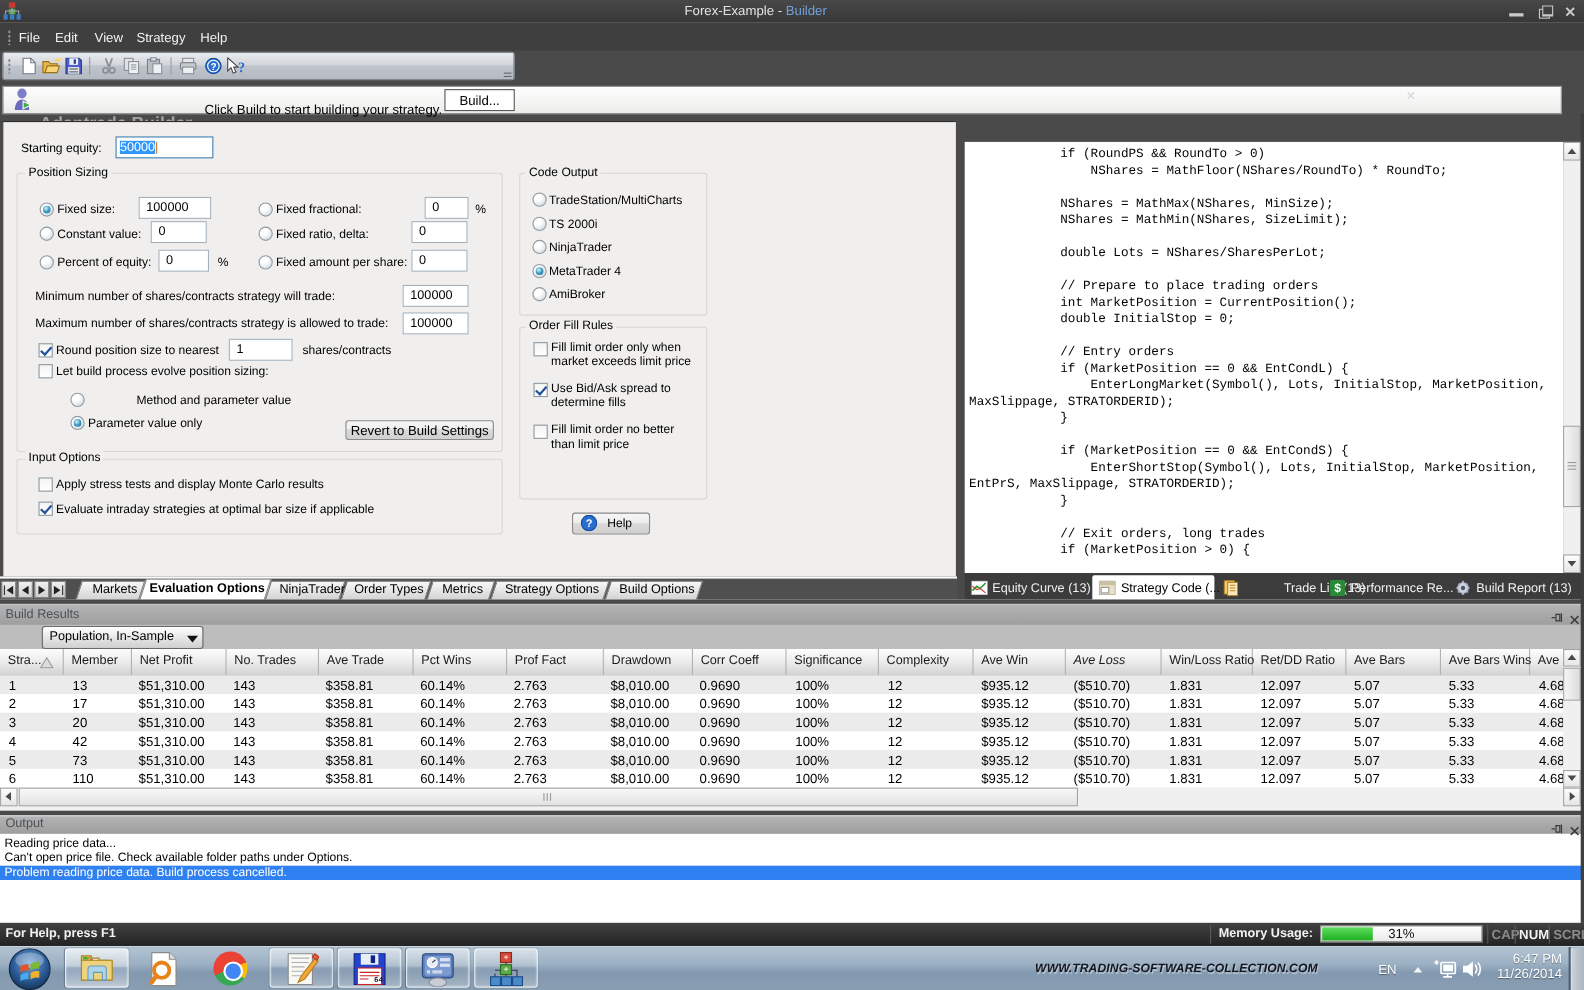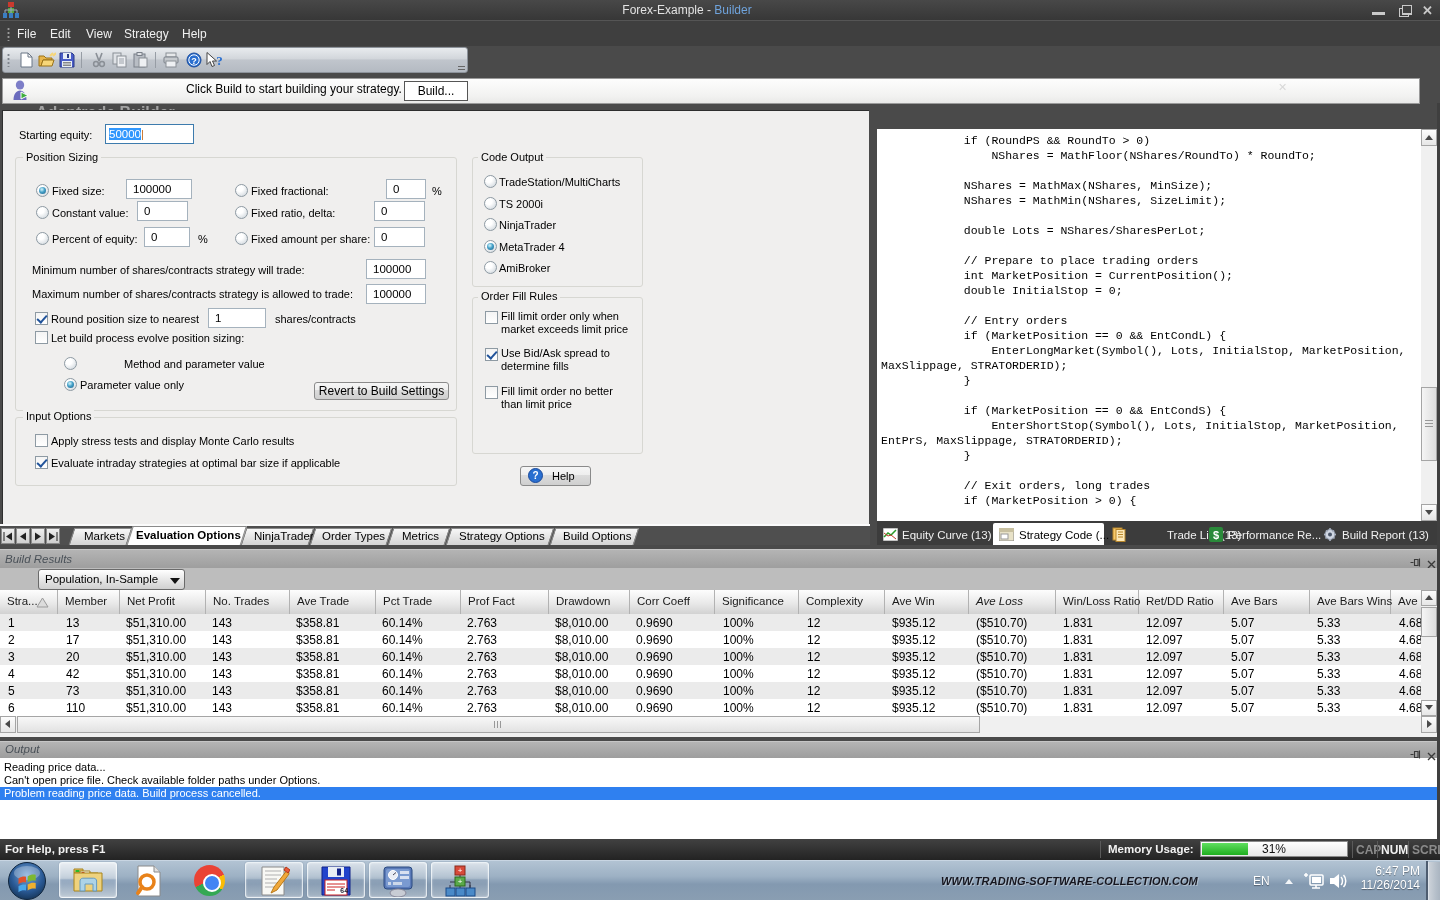--- a/index.html
+++ b/index.html
@@ -8,21 +8,21 @@
 .field{position:absolute;background:#fff;border:1px solid #a5b2bd;height:18px;font-size:11.5px;line-height:18px;padding-left:6px;box-sizing:content-box;}
 .grp{position:absolute;border:1px solid #d7d7d2;border-radius:3px;}
 .grplab{position:absolute;background:#f0efee;font-size:11px;color:#000;padding:0 3px;line-height:13px;}
 .radio{position:absolute;width:11px;height:11px;border-radius:50%;border:1px solid #8e9aa3;background:radial-gradient(circle at 35% 30%,#fff 30%,#dfe4e8 70%,#c8d0d6);}
 .radio.sel::after{content:"";position:absolute;left:2px;top:2px;width:7px;height:7px;border-radius:50%;background:radial-gradient(circle at 40% 35%,#bce6f2 10%,#44a0c8 45%,#1d5f86);}
 .cb{position:absolute;width:11px;height:11px;border:1px solid #8e9aa3;background:linear-gradient(#f4f4f4,#fff);}
 .cb.chk::after{content:"";position:absolute;left:1px;top:2px;width:8px;height:4px;border-left:2px solid #21539a;border-bottom:2px solid #21539a;transform:rotate(-48deg);}
 .lab{position:absolute;font-size:11px;color:#000;white-space:nowrap;line-height:13px;}
 .btn{position:absolute;background:linear-gradient(#f6f6f6,#eee 45%,#dcdcdc 46%,#cfcfcf);border:1px solid #8a8a8a;border-radius:3px;font-size:12px;color:#000;text-align:center;}
 .hdrbar{position:absolute;left:0;width:1440px;height:19px;background:linear-gradient(#b4b4b4,#9d9d9d);border-top:1px solid #c6c6c6;}
-.hdrlab{position:absolute;left:5px;top:3px;font-size:11.5px;color:#4a5158;font-style:italic;}
+.hdrlab{position:absolute;left:5px;top:3px;font-size:11.5px;color:#4a5158;}
 .pin{position:absolute;top:4px;width:11px;height:11px;}
 .sb-btn{position:absolute;background:linear-gradient(#fdfdfd,#e6e6e6);border:1px solid #a5a5a5;box-sizing:border-box;}
 .arrow{position:absolute;width:0;height:0;}
 .mono{font-family:"Liberation Mono",monospace;}
 .tab{position:absolute;top:2px;height:18px;background:linear-gradient(#f7f7f7,#cfcfcf);border:1px solid #8a8a8a;transform:skewX(-18deg);}
 .tablab{position:absolute;font-size:11.5px;color:#000;white-space:nowrap;}
 .navbtn{position:absolute;top:2px;width:14px;height:16px;background:linear-gradient(#efefef,#cfcfcf);border:1px solid #8b8b8b;box-sizing:border-box;text-align:center;font-size:8px;line-height:14px;color:#222;}
 .hcol{position:absolute;top:0;height:24px;border-right:1px solid #b2b2b2;box-sizing:border-box;}
 .hcol span{position:absolute;left:7px;top:5px;font-size:11.5px;color:#1a1a1a;white-space:nowrap;}
 .cell{position:absolute;font-size:12px;color:#000;white-space:nowrap;}
@@ -120,21 +120,21 @@
   </div>
 </div>
 
 <div class="abs" style="left:2px;top:78px;width:1416px;height:24px;background:linear-gradient(#fdfdfd,#f2f2f1 70%,#e9e9e8);border:1px solid #9a9a9a;">
   <svg class="abs" style="left:9px;top:1px;" width="17" height="21">
     <ellipse cx="8" cy="5" rx="4.2" ry="4.5" fill="#7d7ec8"></ellipse>
     <path d="M1.5 20c0-6 3-9.5 6.5-9.5s6.5 3.5 6.5 9.5z" fill="#6a6bbd"></path>
     <path d="M9 12l7 3.5-7 3.5z" fill="#3fae3f" stroke="#fff" stroke-width="1"></path>
   </svg>
   <div class="abs" style="left:33px;top:3px;font-size:16px;font-weight:bold;color:#a3a3a3;margin-top:22px;">Adaptrade Builder</div>
-  <div class="abs" style="left:183px;top:3px;font-size:12px;color:#000;">Click Build to start building your strategy.</div>
+  <div class="abs" style="left:183px;top:14px;font-size:12px;color:#000;">Click Build to start building your strategy.</div>
   <div class="btn" style="left:401px;top:2px;width:62px;height:18px;line-height:18px;background:#fff;border:1px solid #555;border-radius:0;">Build...</div>
   <div class="abs" style="left:1275px;top:2px;font-size:11px;color:#d8d8d8;">✕</div>
 </div>
 
 <div class="abs" style="left:2px;top:110px;width:866px;height:436px;background:#f0efee;border-top:1px solid #2e2e2e;border-left:1px solid #2e2e2e;">
 
   <div class="lab" style="left:16px;top:18px;">Starting equity:</div>
   <div class="field" style="left:102px;top:13px;width:84px;border:1px solid #3d7bad;padding-left:3px;"><span style="background:#3097fd;color:#fff;">50000</span><span style="color:#c8732a;">|</span></div>
 
   <div class="grp" style="left:12px;top:46px;width:440px;height:252px;"></div>
@@ -353,21 +353,21 @@
     <div class="hcol" style="left:120px;width:86px;">
         <span>Net Profit</span>
       </div>
     <div class="hcol" style="left:206px;width:84px;">
         <span>No. Trades</span>
       </div>
     <div class="hcol" style="left:290px;width:86px;">
         <span>Ave Trade</span>
       </div>
     <div class="hcol" style="left:376px;width:85px;">
-        <span>Pct Trade</span>
+        <span>Pct Wins</span>
       </div>
     <div class="hcol" style="left:461px;width:88px;">
         <span>Prof Fact</span>
       </div>
     <div class="hcol" style="left:549px;width:81px;">
         <span>Drawdown</span>
       </div>
     <div class="hcol" style="left:630px;width:85px;">
         <span>Corr Coeff</span>
       </div>

